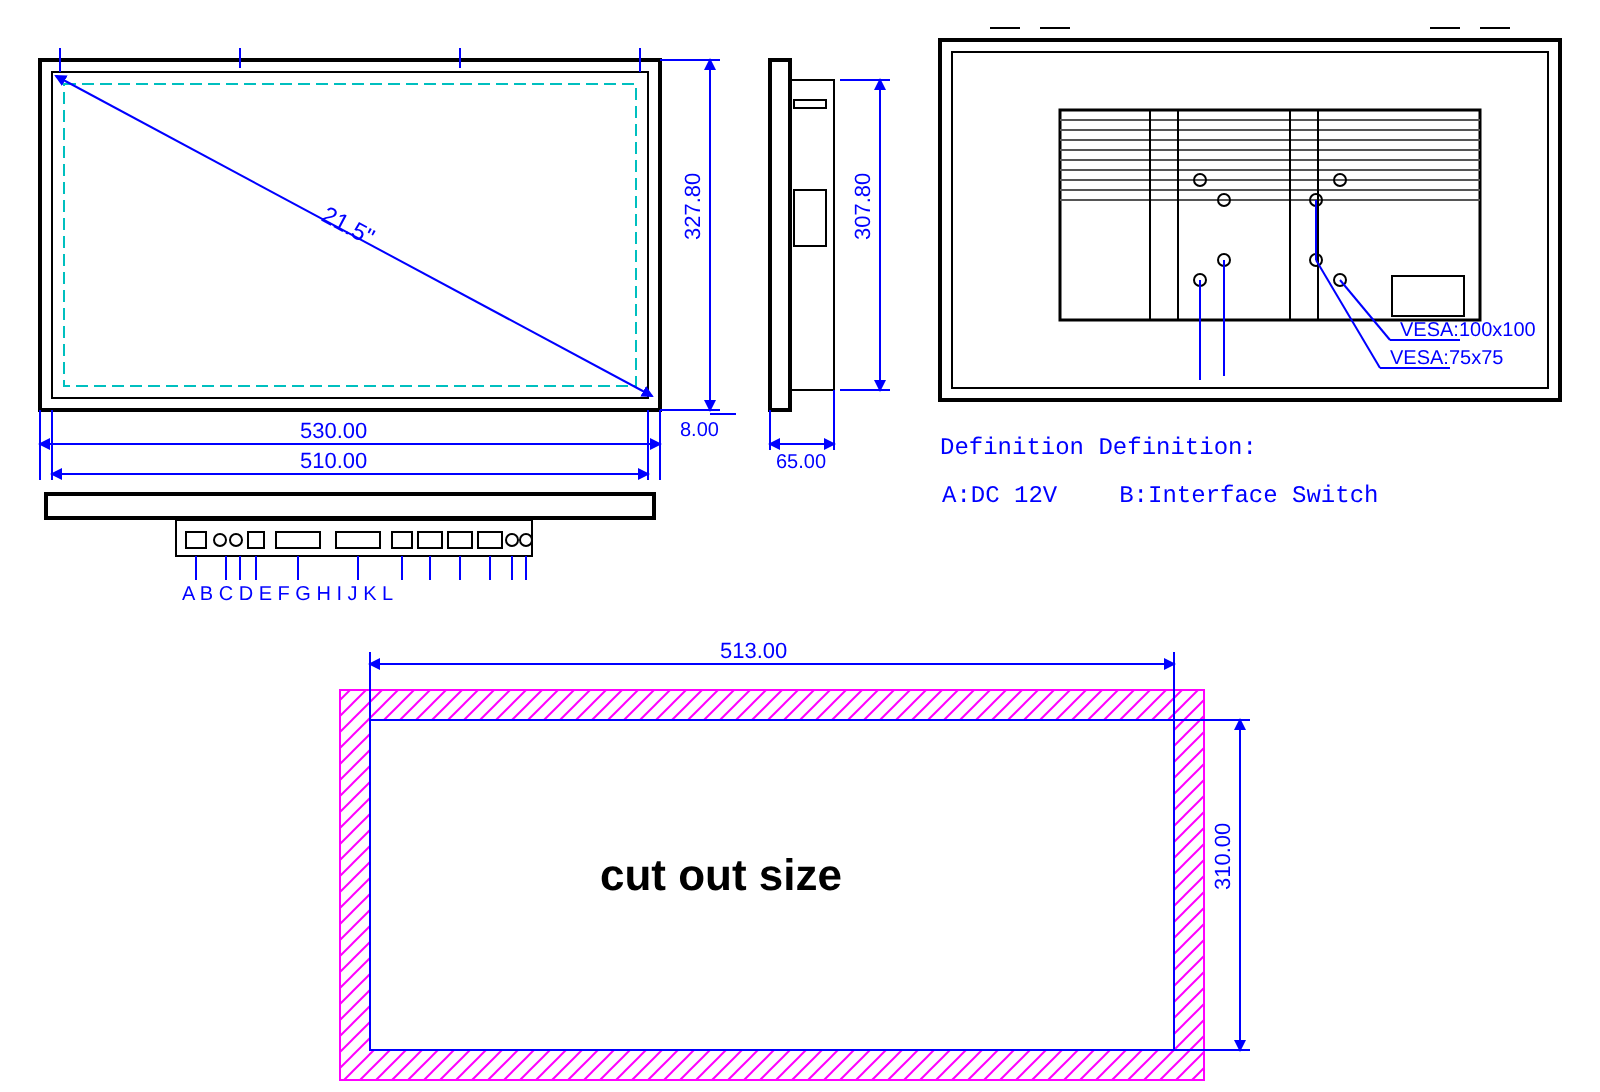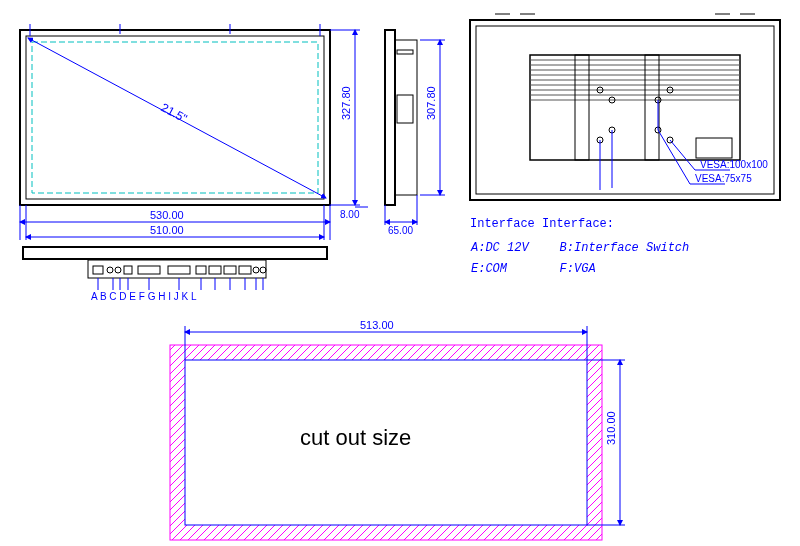--- a/index.html
+++ b/index.html
@@ -21,27 +21,28 @@
   .interface-block {
     position: absolute;
     left: 470px;
     top: 215px;
     color: #0000ff;
     font-size: 12px;
     line-height: 1.6;
     font-family: "Courier New", monospace;
   }
   .interface-block table { border-collapse: collapse; }
-  .interface-block td { padding-right: 30px; font-style: italic; }
+  .interface-block td { padding-right: 30px; }
   .cutout-label {
     position: absolute;
     left: 300px;
     top: 425px;
     font-size: 22px;
     color: #000;
+    font-weight: bold;
   }
   .hatch { fill: url(#hatch); }
 </style>
 </head>
 <body>
 
 <svg width="800" height="546" viewBox="0 0 800 546">
 <defs>
   <pattern id="hatch" patternUnits="userSpaceOnUse" width="8" height="8">
     <path d="M-2,2 l4,-4 M0,8 l8,-8 M6,10 l4,-4" stroke="#ff00ff" stroke-width="1"></path>
@@ -211,26 +212,22 @@
   <line x1="620" y1="360" x2="620" y2="525" class="blue" marker-start="url(#arrs)" marker-end="url(#arr)"></line>
   <line x1="587" y1="360" x2="625" y2="360" class="blue"></line>
   <line x1="587" y1="525" x2="625" y2="525" class="blue"></line>
   <text x="615" y="445" class="bluetext" font-size="11" transform="rotate(-90 615 445)">310.00</text>
 </g>
 </svg>
 
 <div class="cutout-label">cut out size</div>
 
 <div class="interface-block">
-  <div style="margin-bottom:4px;">Interface Interface:</div>
+  <div style="margin-bottom:4px;">Definition Definition:</div>
   <table>
     <tbody>
         <tr>
           <td>A:DC 12V</td>
           <td>B:Interface Switch</td>
         </tr>
-    <tr>
-          <td>E:COM</td>
-          <td>F:VGA</td>
-        </tr>
   </tbody>
     </table>
 </div>
 
 </body></html>

